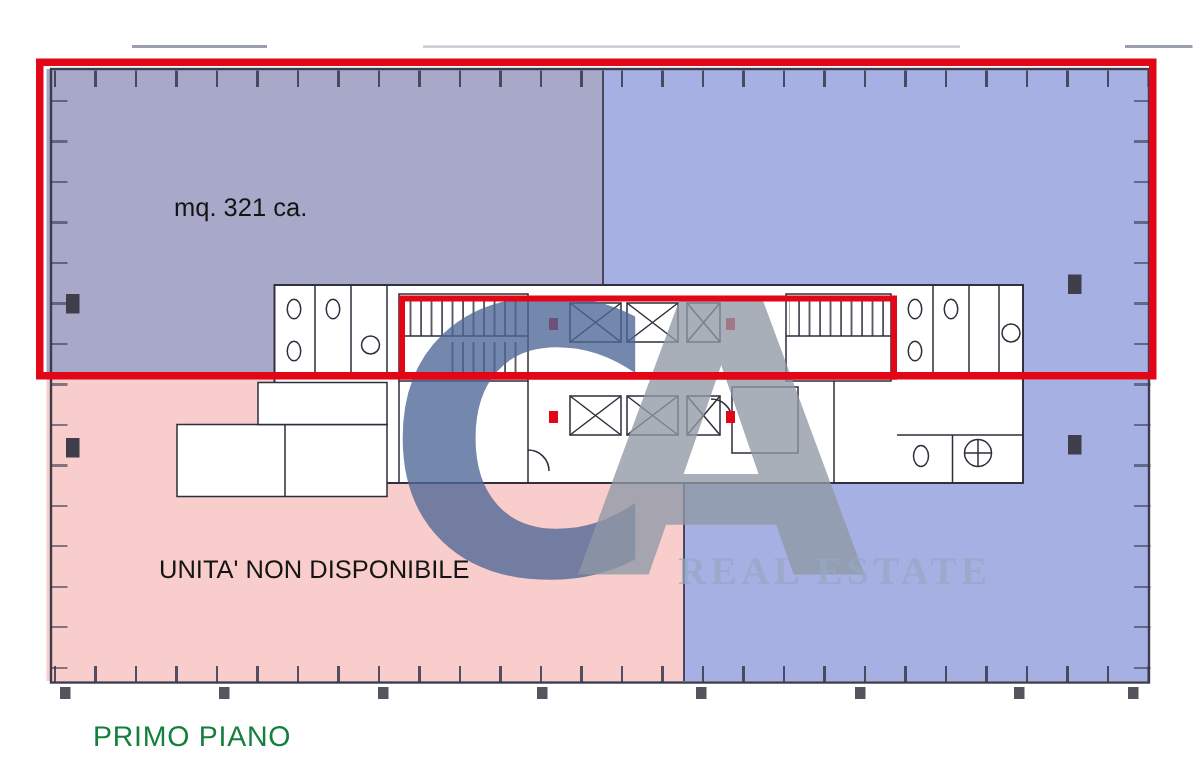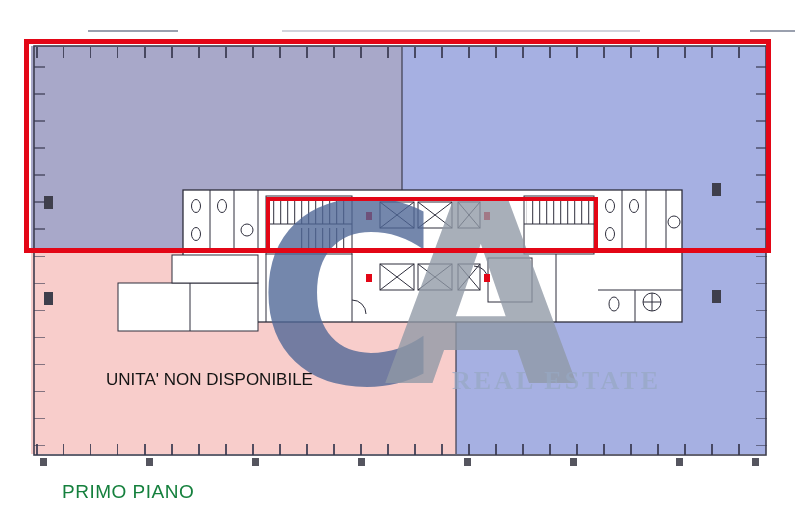--- a/index.html
+++ b/index.html
@@ -183,20 +183,21 @@
 
   <div class="ticks ticks-top"></div>
   <div class="ticks ticks-bottom"></div>
   <div class="vticks vticks-left"></div>
   <div class="vticks vticks-right"></div>
 
   <span class="wm-letter wm-c" style="color: rgb(78, 102, 150);">C</span>
   <span class="wm-letter wm-a" style="color: rgb(144, 153, 166);">A</span>
   <div class="wm-subtitle" style="color: rgb(151, 168, 196);">REAL ESTATE</div>
 
+  <div class="label label-321">mq. 321 ca.</div>
   <div class="label label-unavail">UNITA' NON DISPONIBILE</div>
 
   <div class="red-outline red-outer" style="border-color: rgb(227, 6, 22);"></div>
   <div class="red-outline red-inner" style="border-color: rgb(227, 6, 22);"></div>
 
   <div class="floor-title">PRIMO PIANO</div>
 
 </div>
 
 </body></html>

